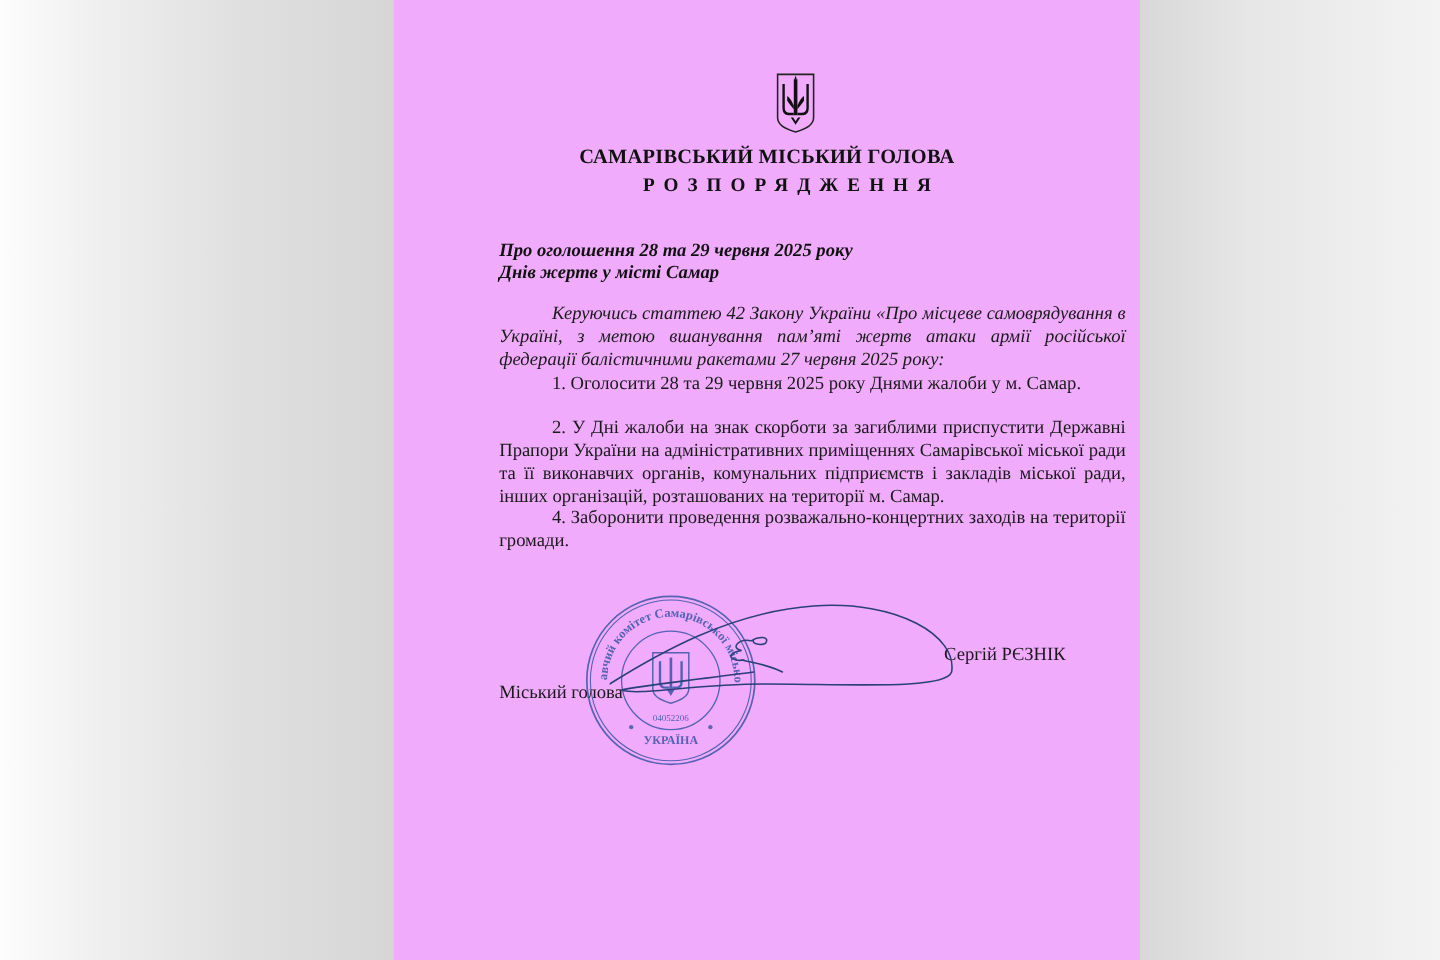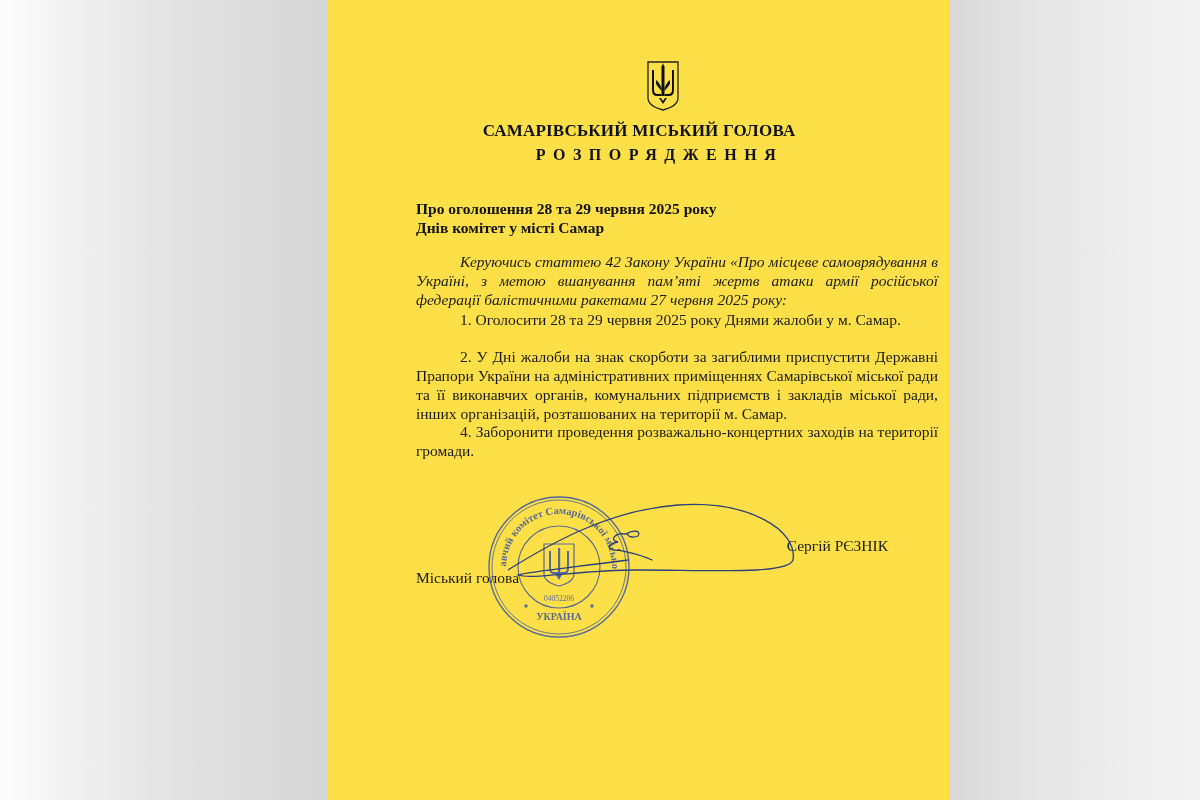--- a/index.html
+++ b/index.html
@@ -16,21 +16,21 @@
       background: linear-gradient(90deg, #d8d8d8 0%, #e6e6e6 35%, #f3f3f3 100%);
     }
     .bg-left {
       position: absolute; left: 0; top: 0; width: 328px; height: 800px;
       background: linear-gradient(90deg, #fdfdfd 0%, #efefef 25%, #e0e0e0 60%, #d6d6d6 100%);
     }
     .page {
       position: absolute;
       left: 328px; top: 0;
       width: 622px; height: 800px;
-      background: #fde047;
+      background: #f0abfc;
     }
     .coat {
       position: absolute; left: 318px; top: 60px; width: 34px; height: 52px;
     }
     .header-title {
       position: absolute; left: 0; width: 622px; top: 121px;
       text-align: center;
       font-weight: bold; font-size: 17px; letter-spacing: 0.2px;
       color: #111;
     }
@@ -38,20 +38,21 @@
       position: absolute; left: 0; width: 622px; top: 146px;
       text-align: center;
       font-weight: bold; font-size: 16px; letter-spacing: 7.5px;
       color: #111;
       padding-left: 41px;
     }
     .subject {
       position: absolute; left: 88px; top: 199px;
       font-weight: bold; font-size: 15.5px; line-height: 19px;
       color: #111;
+      font-style: italic;
     }
     .body-text {
       position: absolute; left: 88px; width: 522px;
       font-size: 15.5px; line-height: 19px;
       text-align: justify;
       color: #1a1a1a;
     }
     .para-intro { top: 252px; text-indent: 44px; font-style: italic; }
     .item1 { top: 310px; text-indent: 44px; }
     .item2 { top: 347px; text-indent: 44px; }
@@ -89,21 +90,21 @@
       <path d="M24 20 Q21 22 18.5 28 L18.5 31 Q22 27 24 24 Z"></path>
       <path d="M13 38 L17 44 L21 38 L19 38 L17 41 L15 38 Z"></path>
     </g>
   </svg>
 
   <div class="header-title">САМАРІВСЬКИЙ МІСЬКИЙ ГОЛОВА</div>
   <div class="header-sub">РОЗПОРЯДЖЕННЯ</div>
 
   <div class="subject">
     <div>Про оголошення 28 та 29 червня 2025 року</div>
-    <div>Днів комітет у місті Самар</div>
+    <div>Днів жертв у місті Самар</div>
   </div>
 
   <p class="body-text para-intro">Керуючись статтею 42 Закону України «Про місцеве самоврядування в Україні, з метою вшанування пам’яті жертв атаки армії російської федерації балістичними ракетами 27 червня 2025 року:</p>
   <p class="body-text item1">1. Оголосити 28 та 29 червня 2025 року Днями жалоби у м. Самар.</p>
   <p class="body-text item2">2. У Дні жалоби на знак скорботи за загиблими приспустити Державні Прапори України на адміністративних приміщеннях Самарівської міської ради та її виконавчих органів, комунальних підприємств і закладів міської ради, інших організацій, розташованих на території м. Самар.</p>
   <p class="body-text item3">4. Заборонити проведення розважально-концертних заходів на території громади.</p>
 
   <div class="sign-left">Міський голова</div>
   <div class="sign-right">Сергій РЄЗНІК</div>
 

